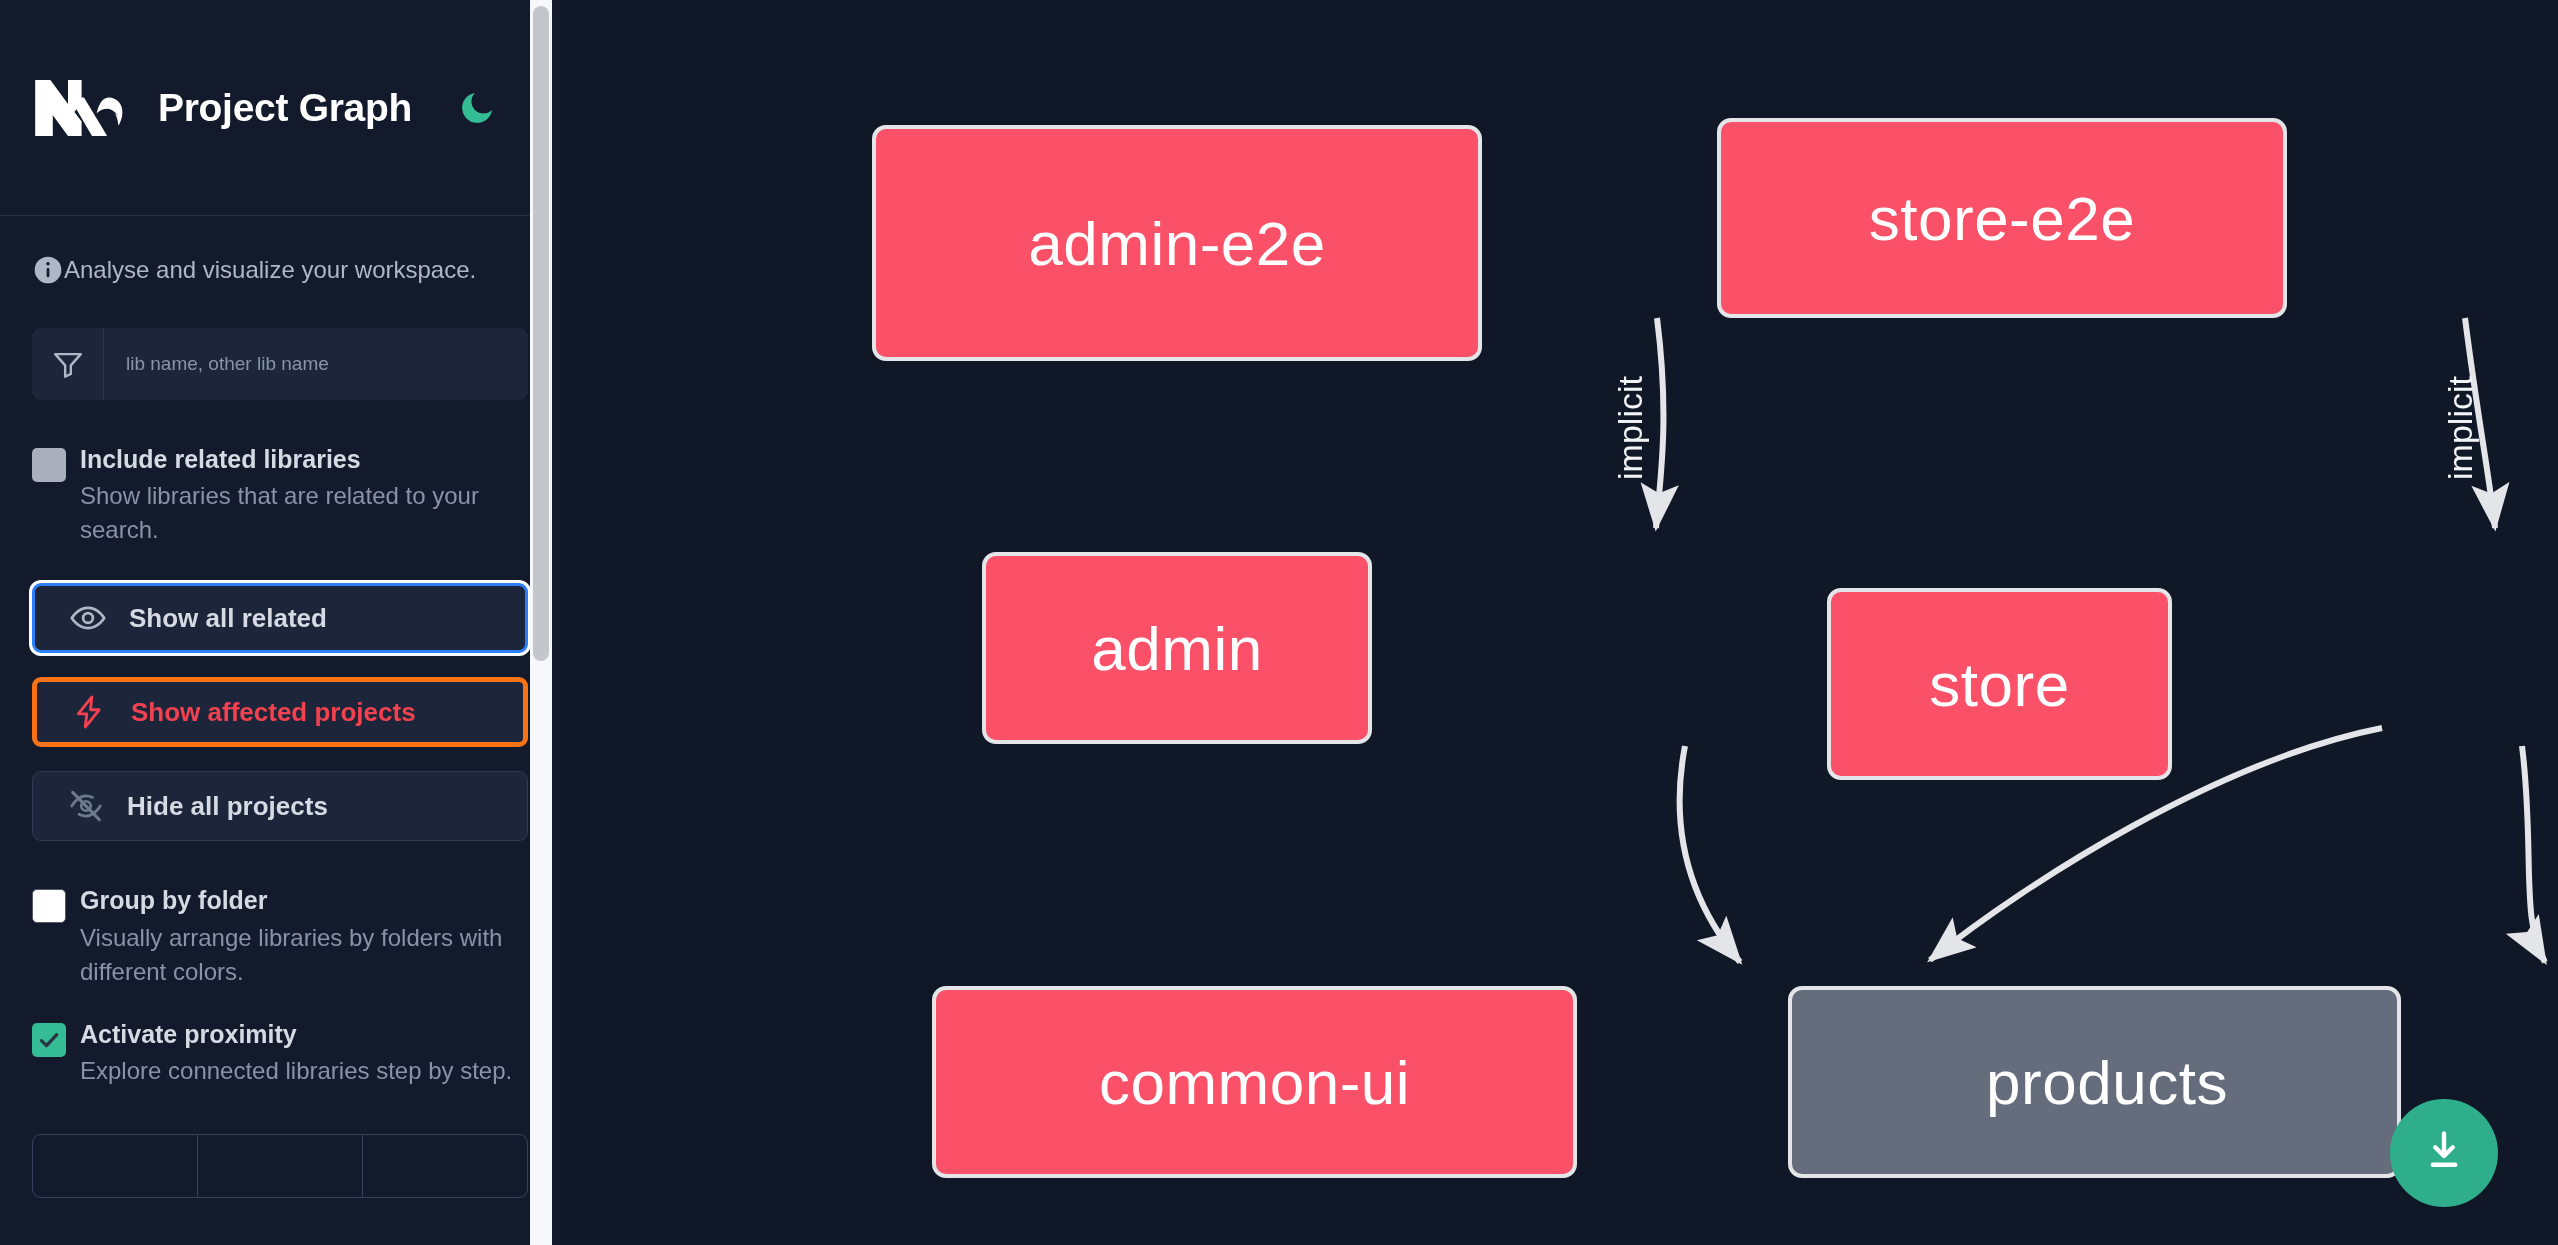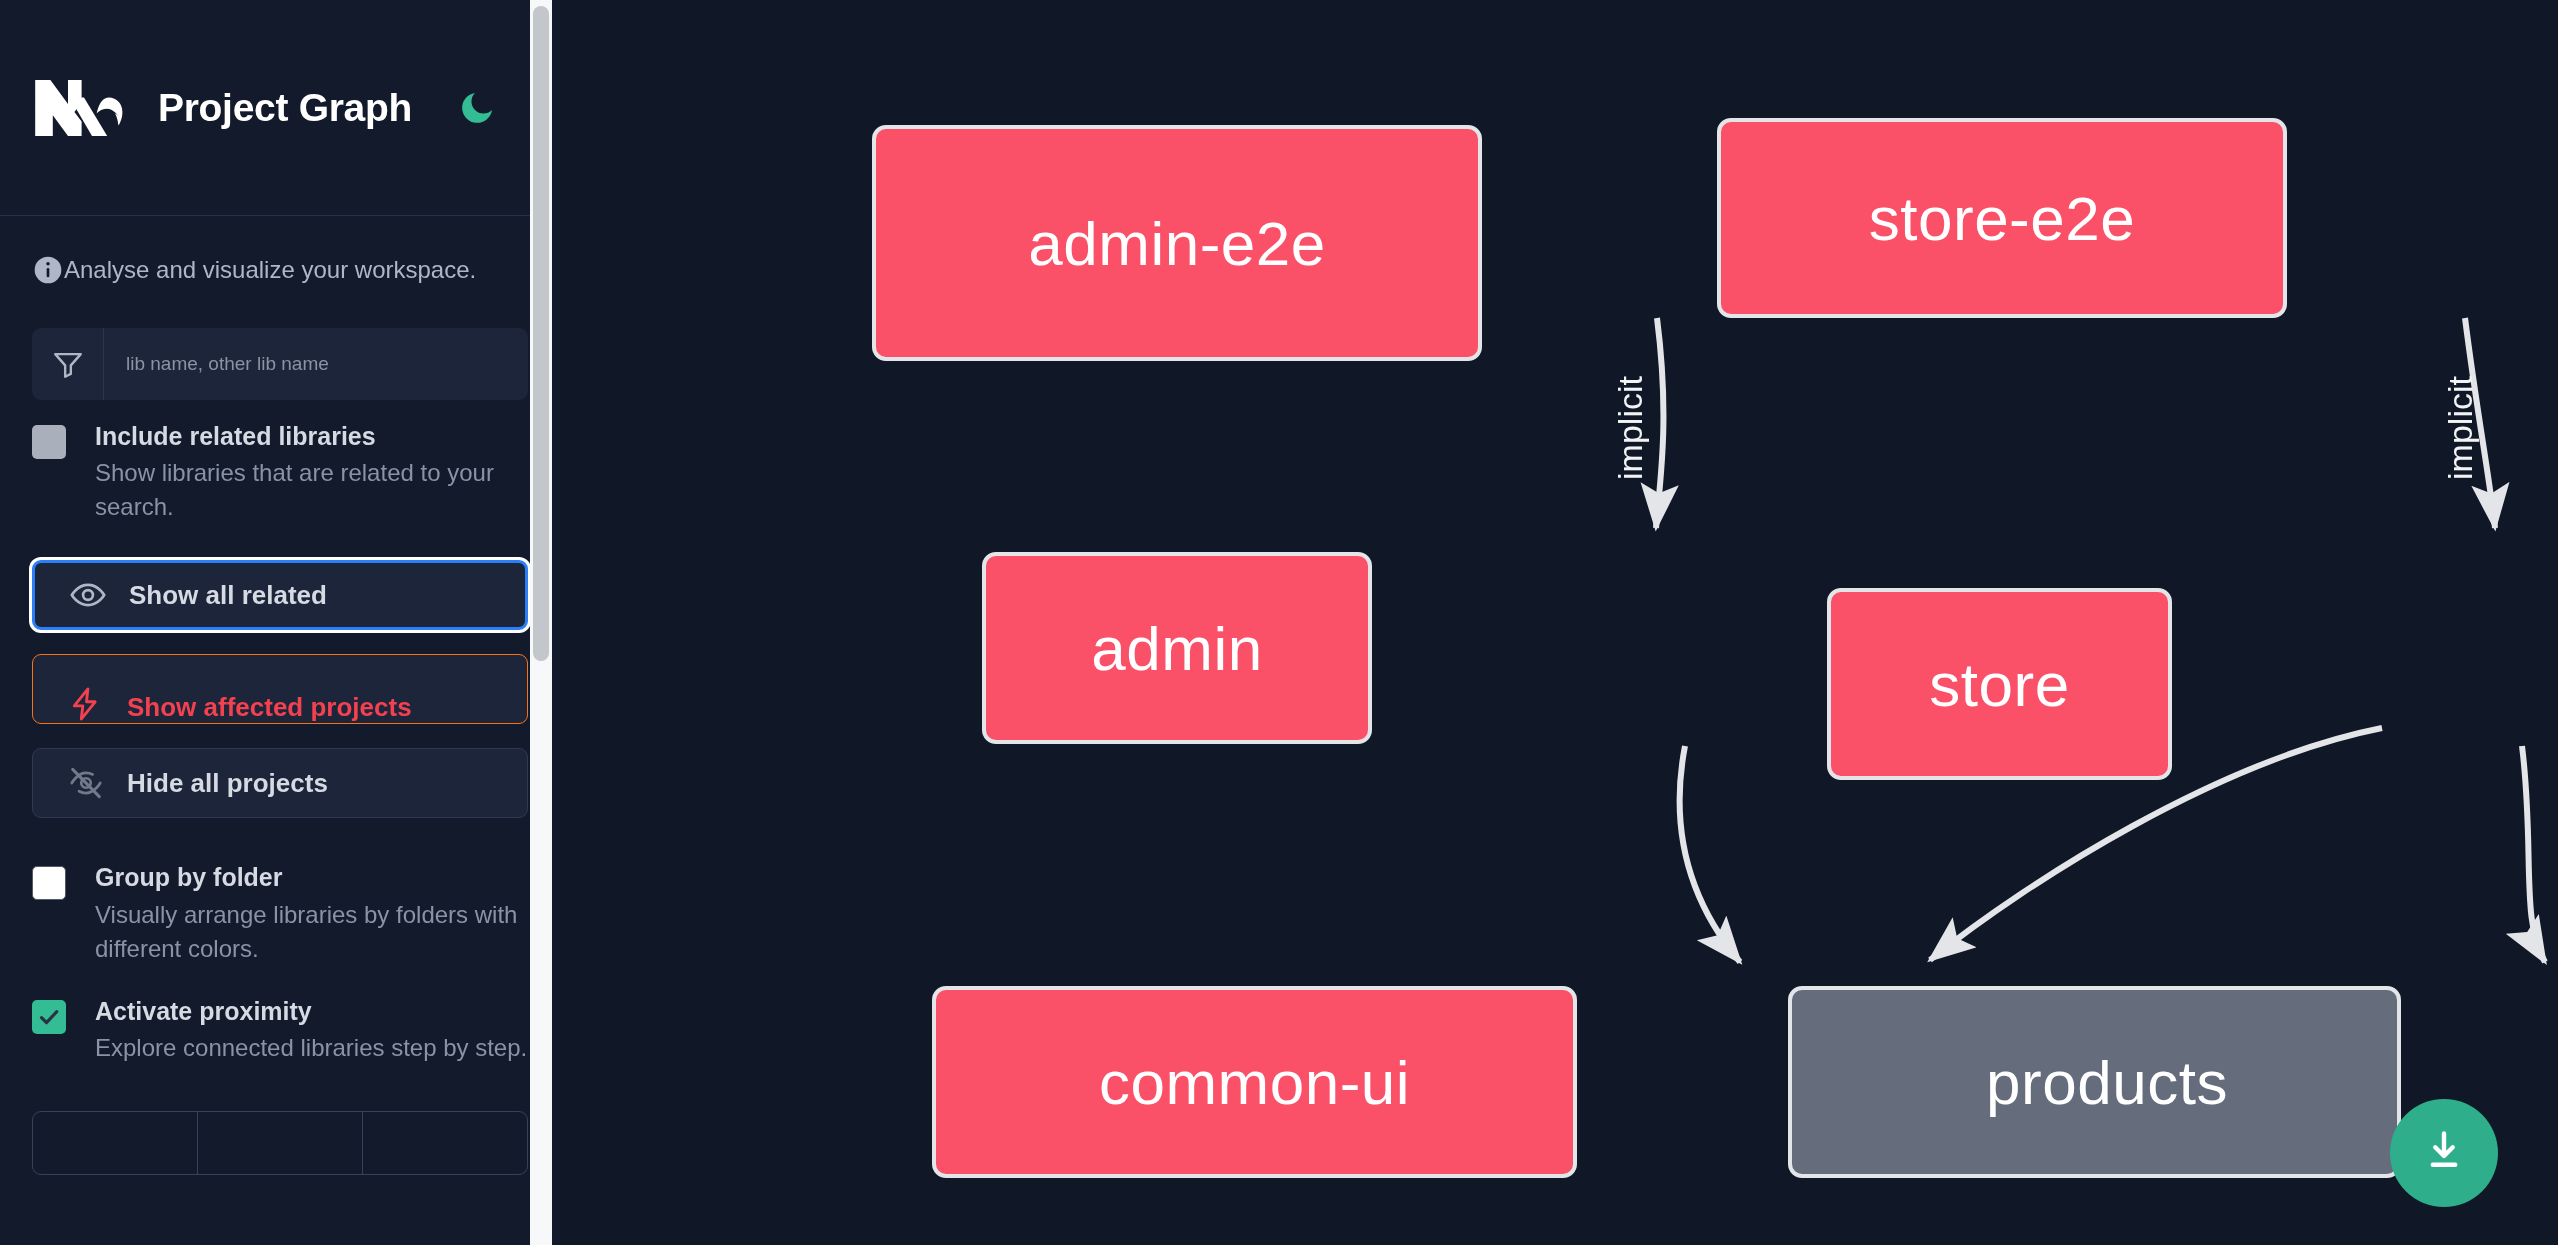--- a/index.html
+++ b/index.html
@@ -63,21 +63,21 @@
   }
   .filter-input{
     flex:1; height:72px;
     background:transparent; border:none; outline:none;
     font-family:Liberation Sans, sans-serif;
     font-size:19px; color:#E5E7EB;
     padding-left:22px;
   }
   .filter-input::placeholder{ color:#8A94A6; }
 
-  .check-block{ padding:21px 32px 0 32px; display:flex; gap:29px; }
+  .check-block{ padding:44px 32px 0 32px; display:flex; gap:14px; }
   .cb{
     width:34px; height:34px; flex:0 0 34px;
     border-radius:5px; margin-top:4px;
     display:flex; align-items:center; justify-content:center;
     cursor:pointer;
   }
   .cb.gray{ background:#A9AFBB; }
   .cb.white{ background:#FFFFFF; border:1px solid #555B66; }
   .cb.green{ background:#34BD95; }
   .cb .tick{ width:24px; height:24px; }
@@ -95,23 +95,22 @@
     border:1px solid #2E3A53;
     font-size:26px; font-weight:700;
     color:#D5DAE3;
     cursor:pointer;
   }
   .gbtn.focused{
     border:3px solid #2D7FF9;
     box-shadow:0 0 0 3px #FFFFFF;
   }
   .gbtn.danger{
-    border:1px solid #f97316;
+    border:5px solid #f97316;
     color:#F4414F;
-    align-items:flex-end;
   }
   .gbtn .ic{ width:38px; height:38px; flex:0 0 38px; display:block; }
 
   .seg-wrap{ padding:46px 32px 0 32px; }
   .segmented{
     display:flex; height:64px;
     border:1px solid #37415A; border-radius:9px; overflow:hidden;
   }
   .seg{
     flex:1; display:flex; align-items:center; justify-content:center;

